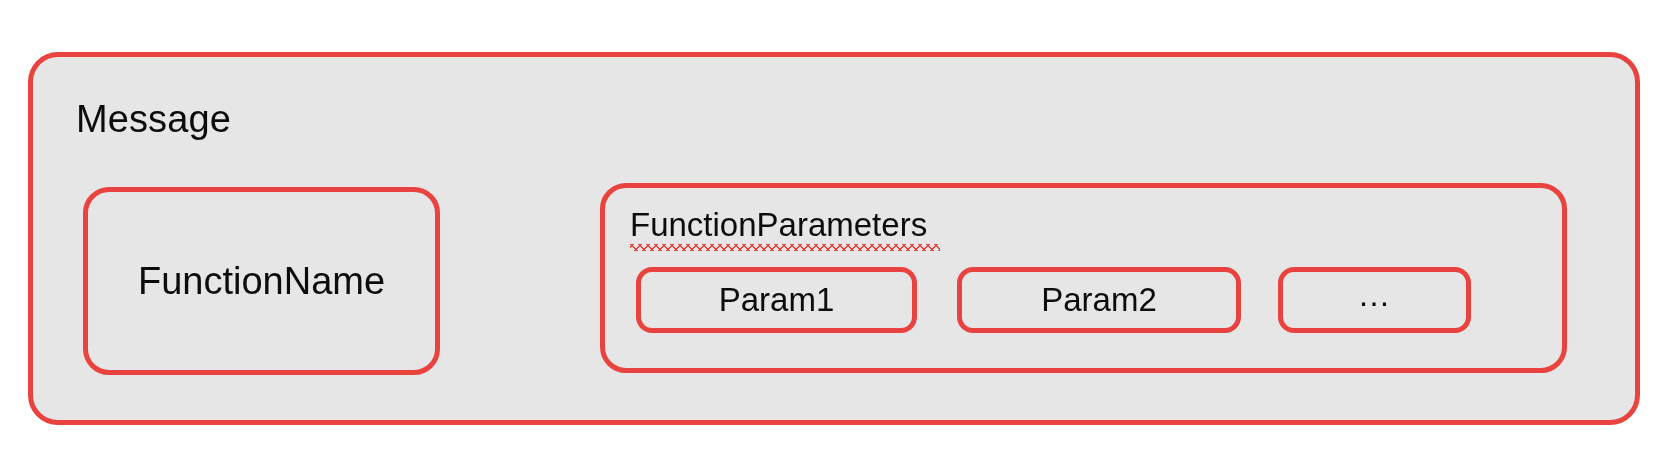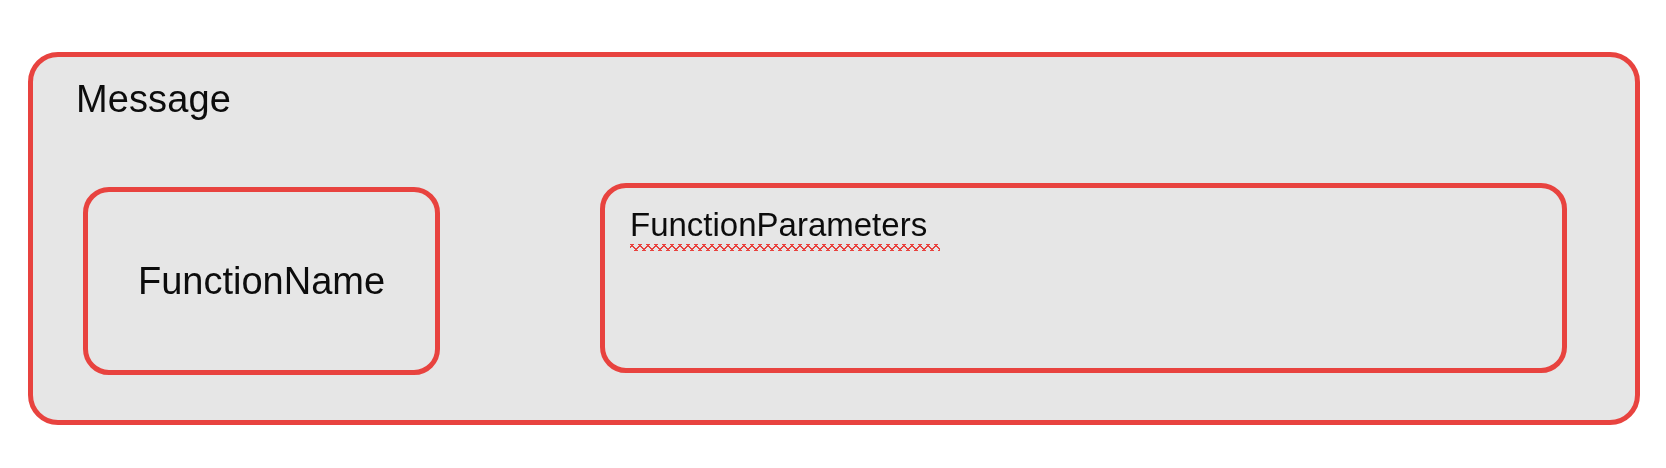--- a/index.html
+++ b/index.html
@@ -36,21 +36,21 @@
     top: 52px;
     width: 1612px;
     height: 373px;
     border-width: 5px;
     border-radius: 30px;
   }
 
   #message-title {
     position: absolute;
     left: 76px;
-    top: 77px;
+    top: 97px;
     font-size: 38px;
     line-height: 44px;
     color: #0c0c0c;
     letter-spacing: 0.1px;
     white-space: nowrap;
   }
 
   
   #function-name-box {
     left: 78px;
@@ -153,18 +153,23 @@
     <div class="rbox" id="function-name-box" style="left:50px; top:130px;">
       <div id="function-name-label">FunctionName</div>
     </div>
 
     <div class="rbox" id="function-parameters-box" style="left:567px; top:126px;">
 
       <div id="function-parameters-title">FunctionParameters</div>
 
       <div id="function-parameters-squiggle"></div>
 
+      <div id="param-row">
+        <div class="param-chip w-1">Param1</div>
+        <div class="param-chip w-2">Param2</div>
+        <div class="param-chip w-3 ellipsis">…</div>
+      </div>
     </div>
   </div>
 
   <div id="message-title">Message</div>
 
 </div>
 
 </body></html>

